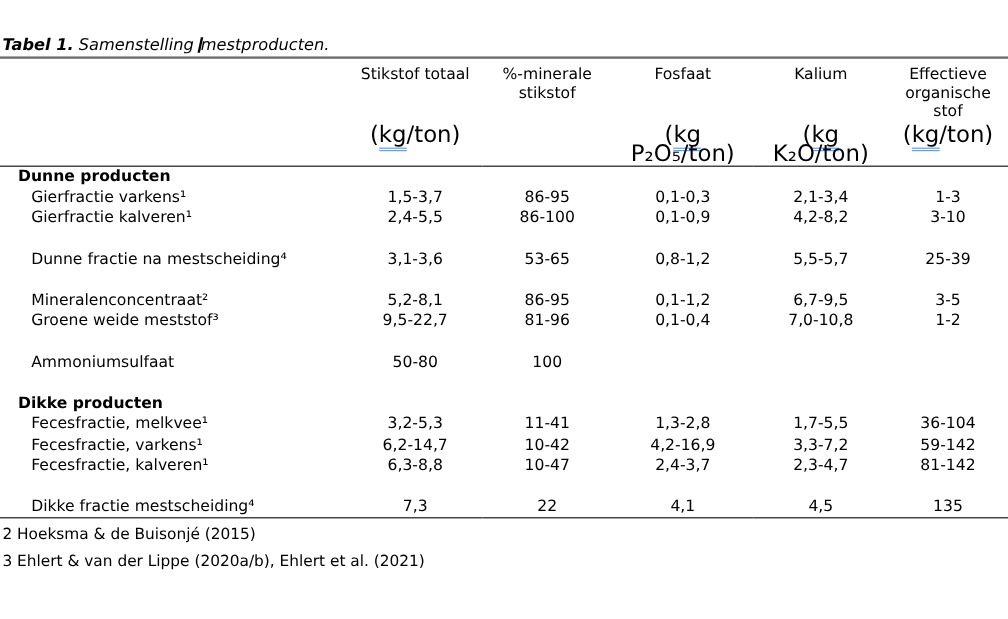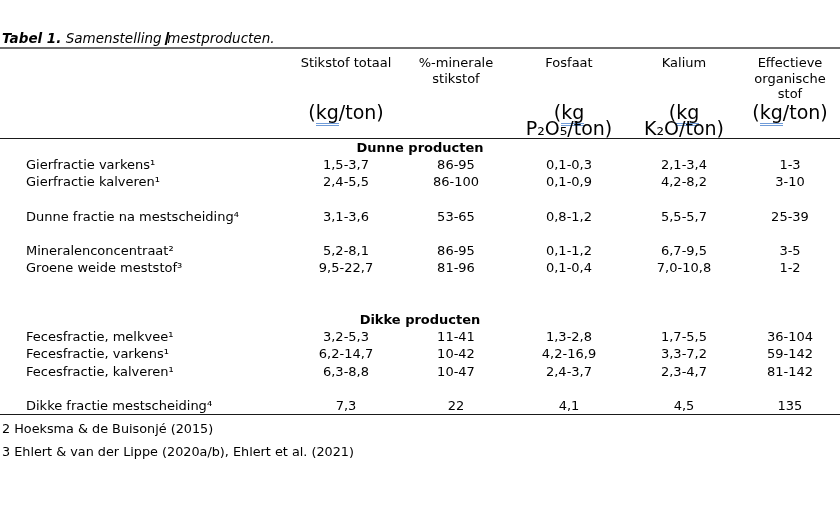--- a/index.html
+++ b/index.html
@@ -35,21 +35,21 @@
     border-bottom:1.5px solid var(--rule-dark);
   }
   .name-block{padding-top:6px;height:56px;line-height:15.5px;font-size:13px;}
   .unit-block{height:33px;line-height:15.5px;font-size:19px;padding-bottom:1px;}
   .sp{border-bottom:3px double var(--spell);}
   tbody td{
     font-size:13px;line-height:17.2px;padding:0;text-align:center;
     vertical-align:top;overflow:hidden;white-space:nowrap;
   }
   td.lbl{text-align:left;padding-left:26px;}
-  td.section{text-align:center;font-weight:bold;padding-left:0;}
+  td.section{text-align:left;font-weight:bold;padding-left:15px;}
   tr.spacer td{height:17.2px;}
   tbody tr:last-child td{border-bottom:1.5px solid var(--rule-dark);}
   
   .footnotes{padding:3px 0 0 2px;font-size:12.8px;}
   .footnote{line-height:22.5px;white-space:nowrap;}
 </style>
 </head>
 <body>
 
 <div class="caption"><span class="cap-label">Tabel 1.</span><span class="cap-text"> Samenstelling </span><span class="caret"></span><span class="cap-text">mestproducten.</span></div>
@@ -157,20 +157,28 @@
         <td class="lbl">Groene weide meststof³</td>
         <td class="val">9,5-22,7</td>
         <td class="val">81-96</td>
         <td class="val">0,1-0,4</td>
         <td class="val">7,0-10,8</td>
         <td class="val">1-2</td>
       </tr>
       <tr class="spacer">
         <td colspan="6"></td>
       </tr>
+      <tr>
+        <td class="lbl">Ammoniumsulfaat</td>
+        <td class="val">50-80</td>
+        <td class="val">100</td>
+        <td class="val"></td>
+        <td class="val"></td>
+        <td class="val"></td>
+      </tr>
       <tr class="spacer">
         <td colspan="6"></td>
       </tr>
       <tr>
         <td class="section" colspan="6">Dikke producten</td>
       </tr>
       <tr>
         <td class="lbl">Fecesfractie, melkvee¹</td>
         <td class="val">3,2-5,3</td>
         <td class="val">11-41</td>

